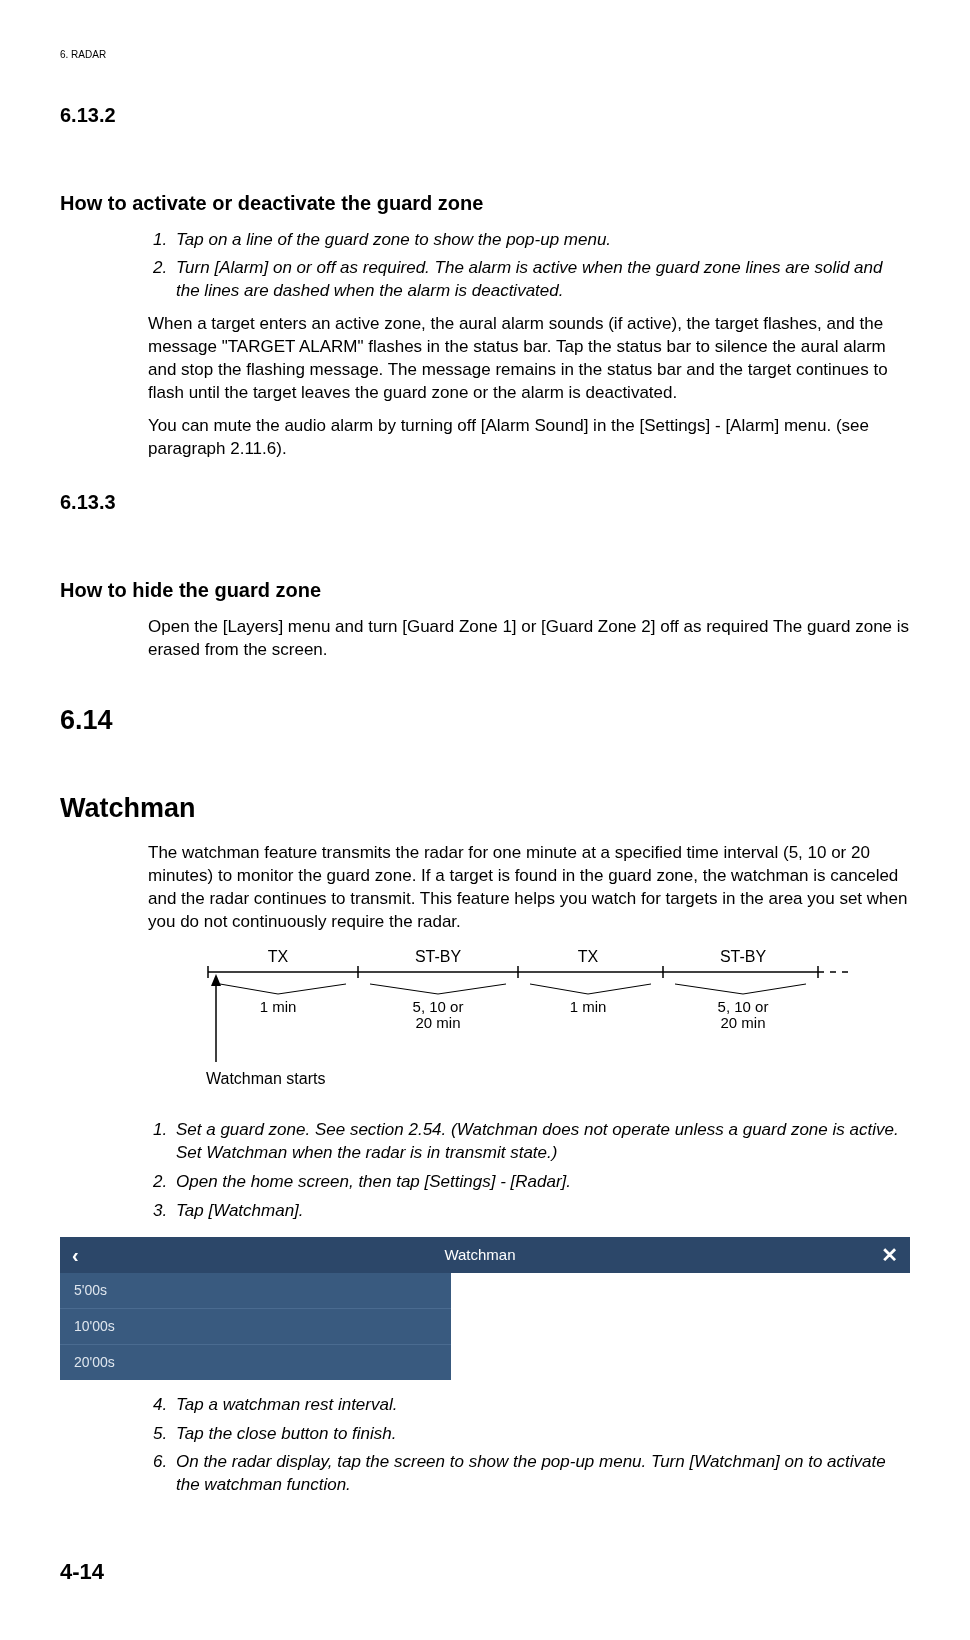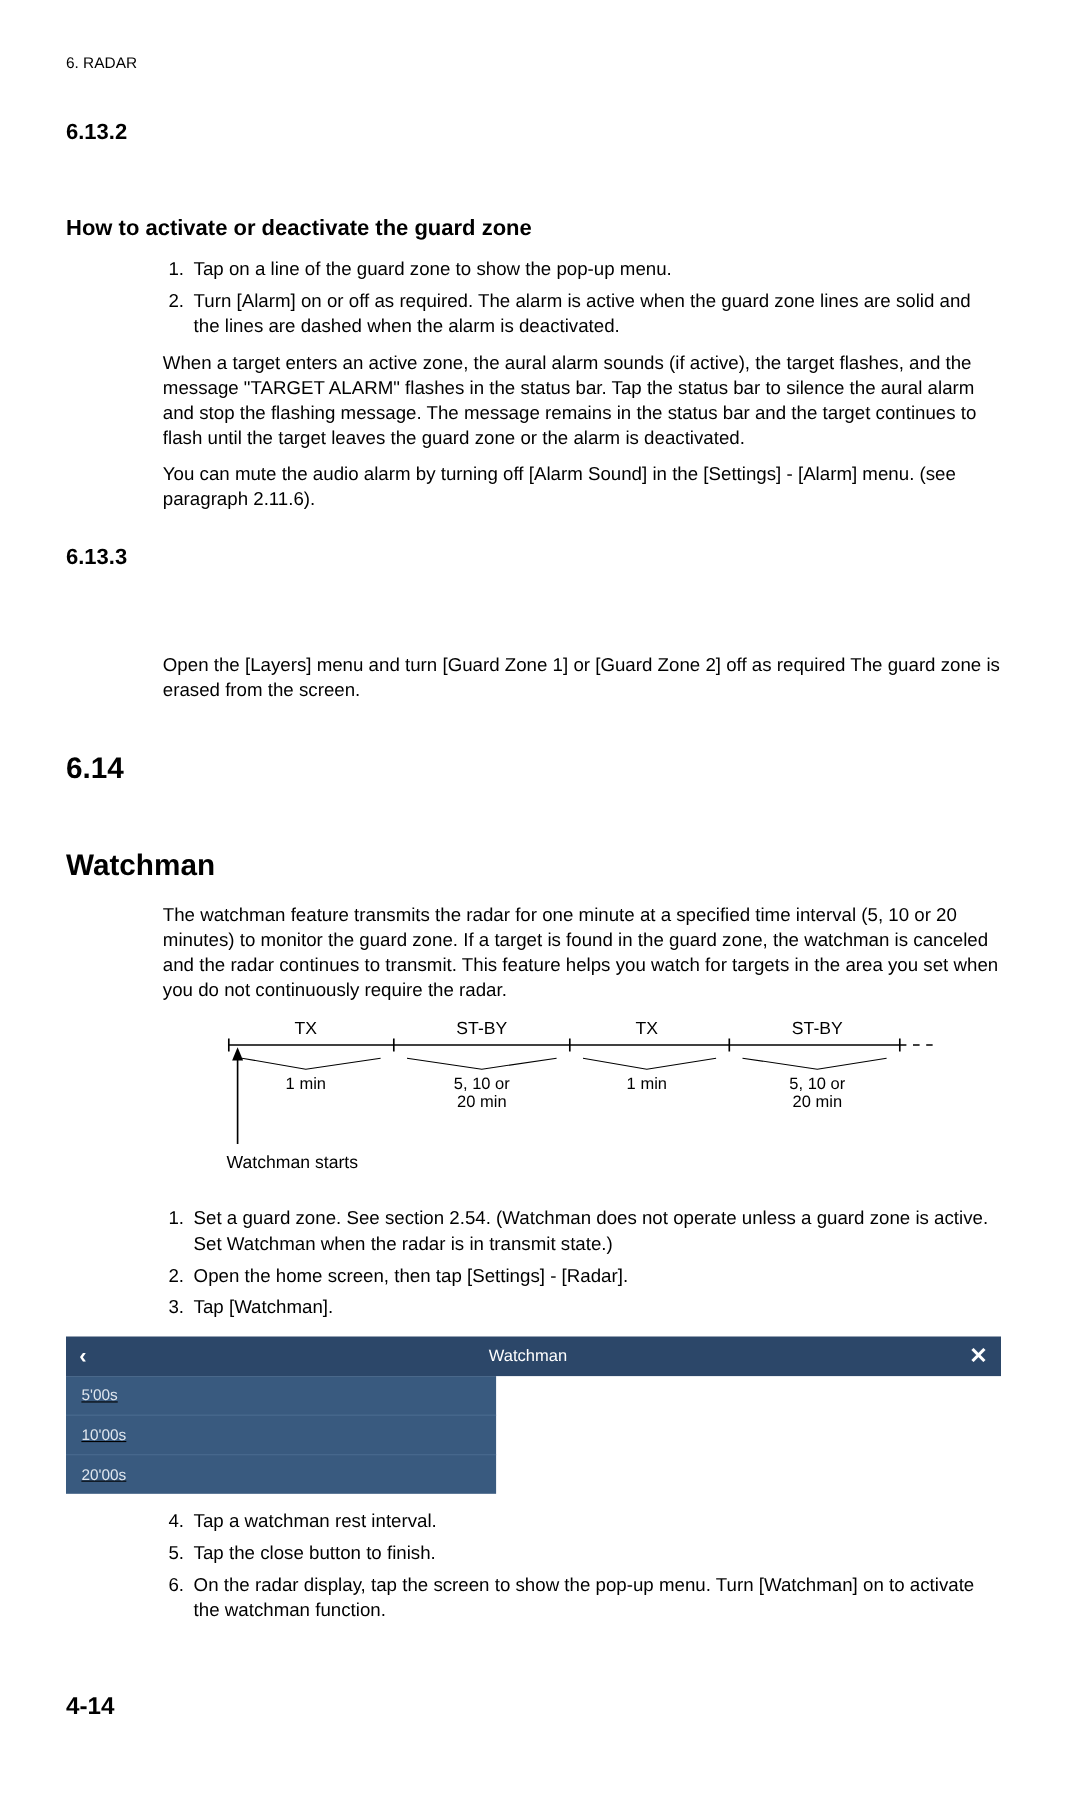--- a/index.html
+++ b/index.html
@@ -7,21 +7,21 @@
     font-family: Arial, Helvetica, sans-serif;
     color: #000;
     margin: 0;
     padding: 48px 60px 48px 60px;
     font-size: 17px;
     line-height: 1.35;
     width: 970px;
     box-sizing: border-box;
   }
   .running-header {
-    font-size: 14px;
+    font-size: 10px;
     margin-bottom: 40px;
   }
   .section-heading {
     font-weight: bold;
     font-size: 20px;
     margin-top: 28px;
     margin-bottom: 12px;
     display: flex;
     flex-direction: column;
   }
@@ -35,20 +35,21 @@
     flex-direction: column;
   }
   .section-heading-large .num { flex: 0 0 88px; }
   .body-block {
     margin-left: 88px;
   }
   ol.steps {
     list-style: decimal;
     margin: 0 0 10px 0;
     padding-left: 24px;
+    font-style: italic;
   }
   ol.steps li {
     margin-bottom: 6px;
     padding-left: 4px;
   }
   .para {
     margin-bottom: 10px;
   }
   .diagram-wrap {
     margin: 10px 0 18px 88px;
@@ -61,21 +62,21 @@
     color: #fff;
     font-size: 15px;
     padding: 8px 12px;
     display: flex;
     align-items: center;
     justify-content: space-between;
   }
   .ui-titlebar .chev { font-weight: bold; font-size: 20px; line-height: 1; }
   .ui-titlebar .close { font-weight: bold; font-size: 20px; line-height: 1; }
   .ui-titlebar .title { flex: 1; text-align: center; }
-  .ui-body { display: flex; text-decoration: underline; }
+  .ui-body { display: flex; }
   .ui-list {
     width: 46%;
     background: #395a7f;
     color: #dfe6ee;
     font-size: 14px;
   }
   .ui-list .row {
     padding: 8px 14px;
     border-bottom: 1px solid #4a6b90;
   }
@@ -100,20 +101,21 @@
   <ol class="steps">
     <li>Tap on a line of the guard zone to show the pop-up menu.</li>
     <li>Turn [Alarm] on or off as required. The alarm is active when the guard zone lines are solid and the lines are dashed when the alarm is deactivated.</li>
   </ol>
   <div class="para">When a target enters an active zone, the aural alarm sounds (if active), the target flashes, and the message "TARGET ALARM" flashes in the status bar. Tap the status bar to silence the aural alarm and stop the flashing message. The message remains in the status bar and the target continues to flash until the target leaves the guard zone or the alarm is deactivated.</div>
   <div class="para">You can mute the audio alarm by turning off [Alarm Sound] in the [Settings] - [Alarm] menu. (see paragraph 2.11.6).</div>
 </div>
 
 <div class="section-heading">
   <span class="num">6.13.3</span>
+  <span>How to hide the guard zone</span>
 </div>
 <div class="body-block">
   <div class="para">Open the [Layers] menu and turn [Guard Zone 1] or [Guard Zone 2] off as required The guard zone is erased from the screen.</div>
 </div>
 
 <div class="section-heading-large">
   <span class="num">6.14</span>
   <span>Watchman</span>
 </div>
 <div class="body-block">

